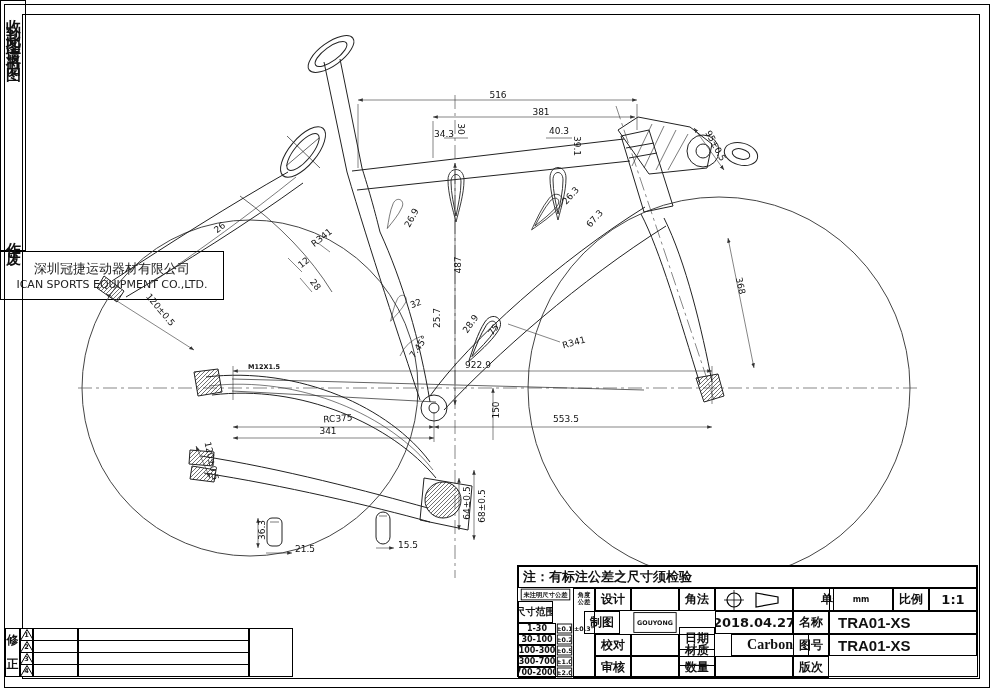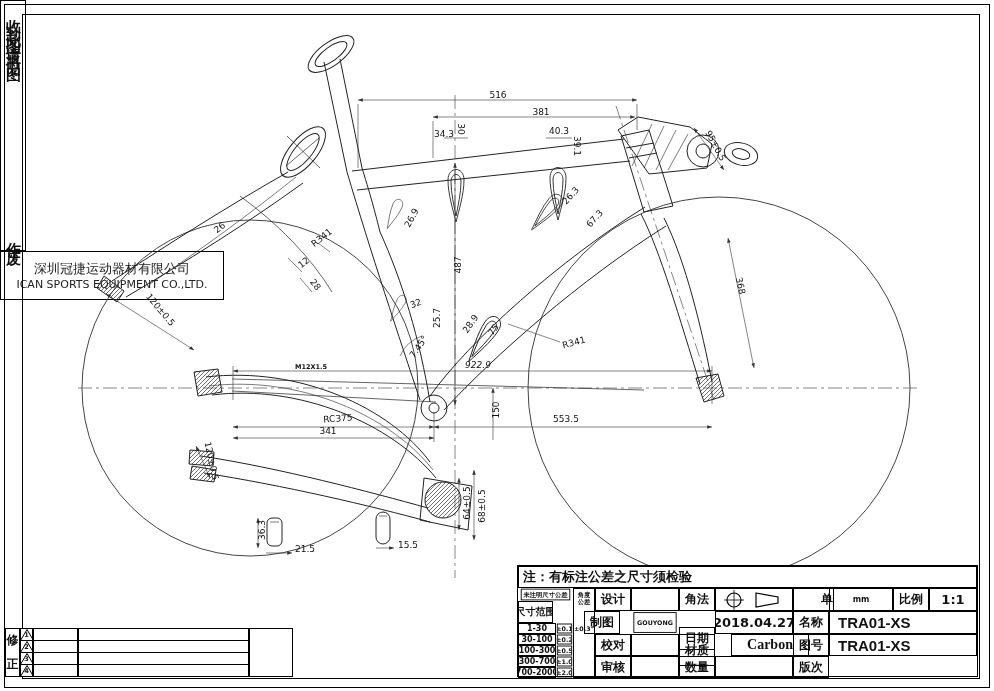--- a/index.html
+++ b/index.html
@@ -188,22 +188,22 @@
       <div class="dim" style="left: 212px; top: 228px; transform: translate(-50%, -50%) rotate(-38deg);">26</div>
       <div class="dim" style="left: 296px; top: 263px; transform: translate(-50%, -50%) rotate(-38deg);">12</div>
       <div class="dim" style="left: 307px; top: 285px; transform: translate(-50%, -50%) rotate(52deg);">28</div>
       <div class="dim" style="left: 152px; top: 310px; transform: translate(-50%, -50%) rotate(50deg);">120±0.5</div>
       <div class="dim" style="left: 408px; top: 304px; transform: translate(-50%, -50%) rotate(-20deg);">32</div>
       <div class="dim" style="left: 429px; top: 318px; transform: translate(-50%, -50%) rotate(-90deg);">25.7</div>
       <div class="dim" style="left: 463px; top: 324px; transform: translate(-50%, -50%) rotate(-55deg);">28.9</div>
       <div class="dim" style="left: 486px; top: 330px; transform: translate(-50%, -50%) rotate(-55deg);">75</div>
       <div class="dim" style="left: 411px; top: 347px; transform: translate(-50%, -50%) rotate(-55deg);">7.45°</div>
       <div class="dim" style="left: 566px; top: 343px; transform: translate(-50%, -50%) rotate(-15deg);">R341</div>
-      <div class="dim" style="left: 470px; top: 365px; transform: translate(-50%, -50%) rotate(0deg); font-style: italic;">922.9</div>
-      <div class="dim bold" style="left: 256px; top: 367px; transform: translate(-50%, -50%) rotate(0deg); margin-left: 47px;">M12X1.5</div>
+      <div class="dim" style="left: 470px; top: 365px; transform: translate(-50%, -50%) rotate(0deg);">922.9</div>
+      <div class="dim bold" style="left: 256px; top: 367px; transform: translate(-50%, -50%) rotate(0deg);">M12X1.5</div>
       <div class="dim" style="left: 488px; top: 410px; transform: translate(-50%, -50%) rotate(-90deg);">150</div>
       <div class="dim" style="left: 330px; top: 419px; transform: translate(-50%, -50%) rotate(-4deg);">RC375</div>
       <div class="dim" style="left: 320px; top: 431px; transform: translate(-50%, -50%) rotate(0deg);">341</div>
       <div class="dim" style="left: 558px; top: 419px; transform: translate(-50%, -50%) rotate(0deg);">553.5</div>
       <div class="dim" style="left: 203px; top: 461px; transform: translate(-50%, -50%) rotate(78deg);">120±0.5</div>
       <div class="dim" style="left: 254px; top: 530px; transform: translate(-50%, -50%) rotate(-90deg);">36.3</div>
       <div class="dim" style="left: 297px; top: 549px; transform: translate(-50%, -50%) rotate(0deg);">21.5</div>
       <div class="dim" style="left: 400px; top: 545px; transform: translate(-50%, -50%) rotate(0deg);">15.5</div>
       <div class="dim" style="left: 459px; top: 503px; transform: translate(-50%, -50%) rotate(-90deg);">64±0.5</div>
       <div class="dim" style="left: 474px; top: 506px; transform: translate(-50%, -50%) rotate(-90deg);">68±0.5</div>

